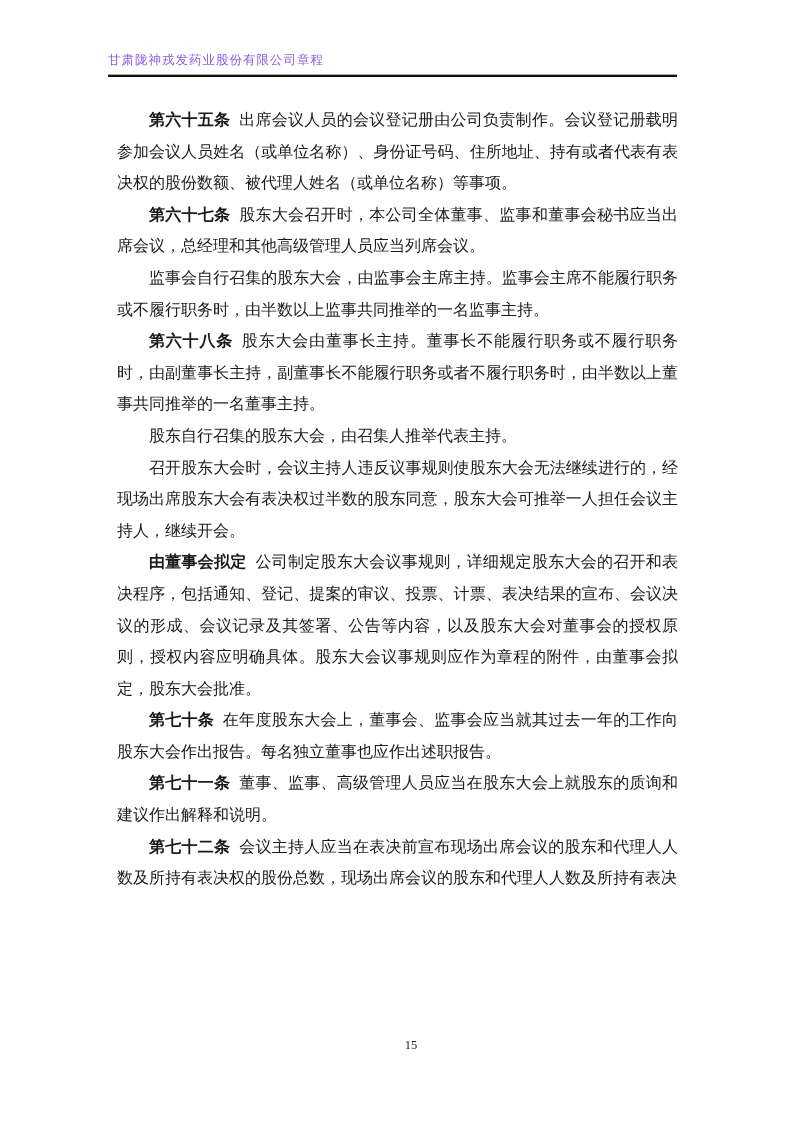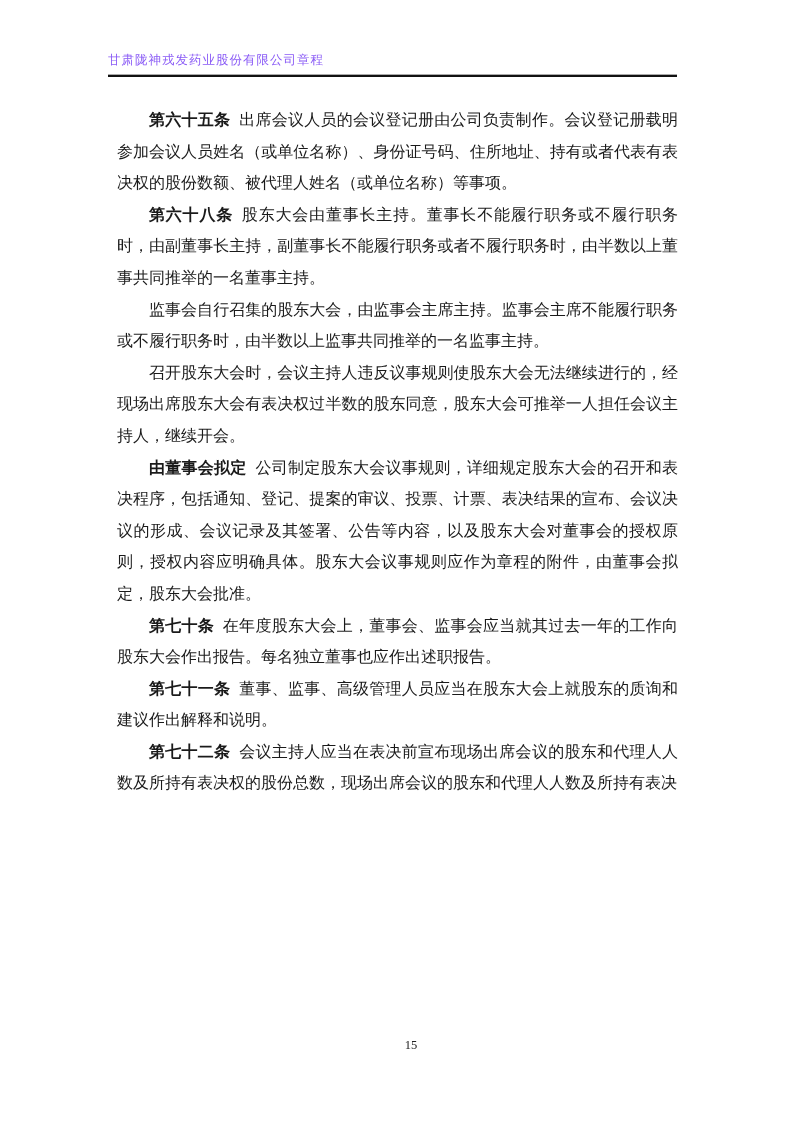--- a/index.html
+++ b/index.html
@@ -65,25 +65,27 @@
 
   <div class="page-header">
     <div class="doc-title">甘肃陇神戎发药业股份有限公司章程</div>
     <div class="header-rule"></div>
   </div>
 
   <div class="document-body">
     <p class="para"><span class="article-number">第六十五条</span><span>出席会议人员的会议登记册由公司负责制作。会议登记册载明参加会议人员姓名（或单位名称）、身份证号码、住所地址、持有或者代表有表决权的股份数额、被代理人姓名（或单位名称）等事项。</span></p>
 
 
+    <p class="para"><span class="article-number">第六十七条</span><span>股东大会召开时，本公司全体董事、监事和董事会秘书应当出席会议，总经理和其他高级管理人员应当列席会议。</span></p>
+
+    <p class="para"><span>监事会自行召集的股东大会，由监事会主席主持。监事会主席不能履行职务或不履行职务时，由半数以上监事共同推举的一名监事主持。</span></p>
 
     <p class="para"><span class="article-number">第六十八条</span><span>股东大会由董事长主持。董事长不能履行职务或不履行职务时，由副董事长主持，副董事长不能履行职务或者不履行职务时，由半数以上董事共同推举的一名董事主持。</span></p>
 
-    <p class="para"><span>监事会自行召集的股东大会，由监事会主席主持。监事会主席不能履行职务或不履行职务时，由半数以上监事共同推举的一名监事主持。</span></p>
-
+    <p class="para"><span>股东自行召集的股东大会，由召集人推举代表主持。</span></p>
 
     <p class="para"><span>召开股东大会时，会议主持人违反议事规则使股东大会无法继续进行的，经现场出席股东大会有表决权过半数的股东同意，股东大会可推举一人担任会议主持人，继续开会。</span></p>
 
     <p class="para"><span class="article-number">由董事会拟定</span><span>公司制定股东大会议事规则，详细规定股东大会的召开和表决程序，包括通知、登记、提案的审议、投票、计票、表决结果的宣布、会议决议的形成、会议记录及其签署、公告等内容，以及股东大会对董事会的授权原则，授权内容应明确具体。股东大会议事规则应作为章程的附件，由董事会拟定，股东大会批准。</span></p>
 
     <p class="para"><span class="article-number">第七十条</span><span>在年度股东大会上，董事会、监事会应当就其过去一年的工作向股东大会作出报告。每名独立董事也应作出述职报告。</span></p>
 
     <p class="para"><span class="article-number">第七十一条</span><span>董事、监事、高级管理人员应当在股东大会上就股东的质询和建议作出解释和说明。</span></p>
 
     <p class="para"><span class="article-number">第七十二条</span><span>会议主持人应当在表决前宣布现场出席会议的股东和代理人人数及所持有表决权的股份总数，现场出席会议的股东和代理人人数及所持有表决</span></p>

